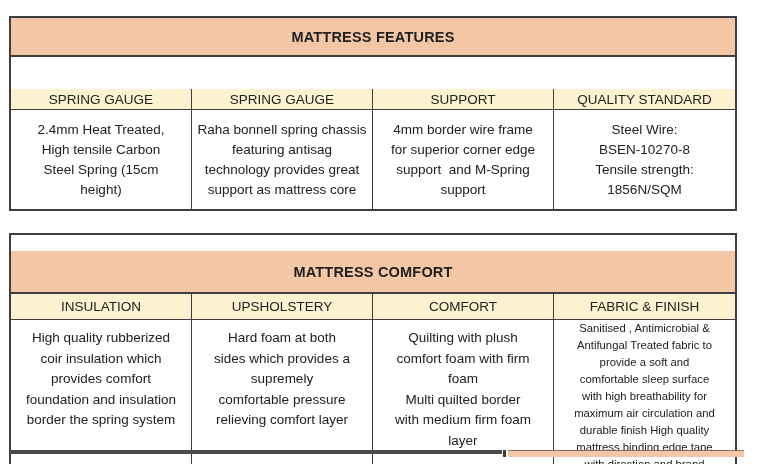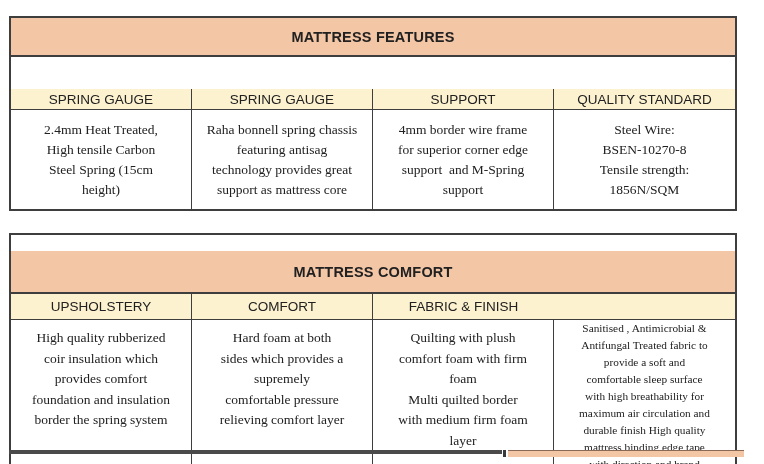--- a/index.html
+++ b/index.html
@@ -61,21 +61,20 @@
   .t1 .body-row{min-height:99px;}
   .t2 .body-row{min-height:172px;}
   .bcell{
     border-right:1px solid var(--border-col);
     text-align:center;
     font-size:13.5px;
     line-height:20px;
     padding:10px 5px 4px 5px;
     white-space:pre-wrap;
     overflow:hidden;
-    font-family:Liberation Serif, serif;
   }
   .t2 .bcell{line-height:20.5px;padding-top:8px;}
   .bcell:last-child{border-right:none;}
   .bcell.small{
     font-size:11.3px;
     line-height:17px;
     padding:0 4px 2px 4px;
   }
   
   .next-edge-left{
@@ -128,20 +127,21 @@
 Tensile strength:
 1856N/SQM</div>
     </div>
   </section>
 
   <section class="spec-table t2">
     <div class="title-bar">
       <span>MATTRESS COMFORT</span>
     </div>
     <div class="head-row">
+      <div class="hcell">INSULATION</div>
       <div class="hcell">UPSHOLSTERY</div>
       <div class="hcell">COMFORT</div>
       <div class="hcell">FABRIC &amp; FINISH</div>
     </div>
     <div class="body-row">
       <div class="bcell">High quality rubberized
 coir insulation which
 provides comfort
 foundation and insulation
 border the spring system</div>

